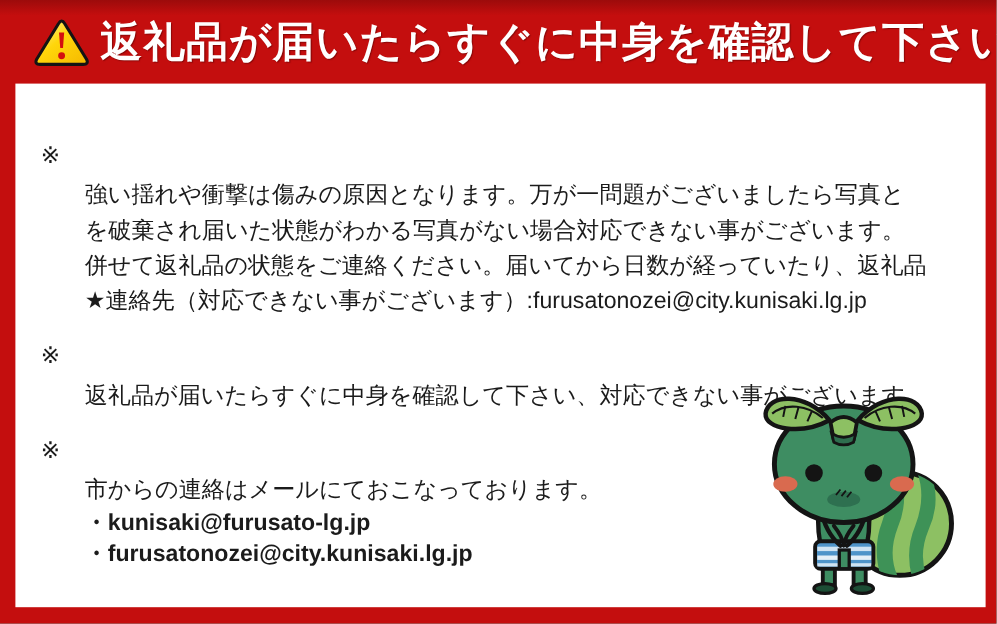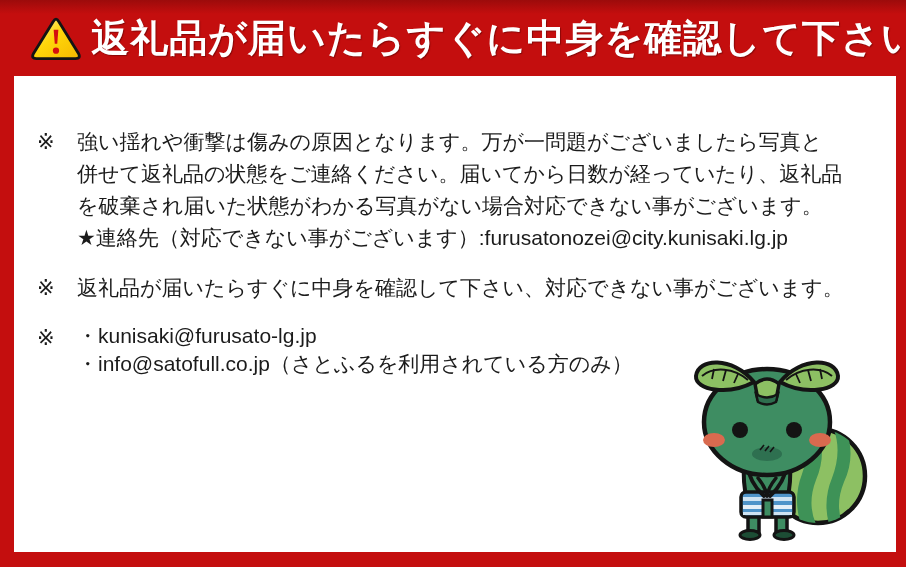--- a/index.html
+++ b/index.html
@@ -44,30 +44,31 @@
     display:flex;
     margin-bottom:18px;
   }
   .notice-marker{
     flex:0 0 auto;
     width:27px;
     margin-right:13px;
     font-size:21px;
     line-height:32px;
   }
-  .notice-lines{flex:1 1 auto;}
+  .notice-lines{flex:1 1 auto;margin-top:36px;}
   .line{
     font-size:21px;
     line-height:32px;
     white-space:nowrap;
   }
   .bullet-line{
     font-size:21px;
     line-height:28px;
     white-space:nowrap;
+    font-weight:bold;
   }
   
   .mascot{
     position:absolute;
     left:688px;top:360px;
     width:184px;height:184px;
   }
 </style>
 </head>
 <body>
@@ -89,38 +90,39 @@
     </svg>
     <div class="header-title">返礼品が届いたらすぐに中身を確認して下さい</div>
   </div>
 
   <div class="content">
 
     <div class="notice">
       <div class="notice-marker">※</div>
       <div class="notice-lines">
         <div class="line">強い揺れや衝撃は傷みの原因となります。万が一問題がございましたら写真と</div>
+        <div class="line">を破棄され届いた状態がわかる写真がない場合対応できない事がございます。</div>
         <div class="line">併せて返礼品の状態をご連絡ください。届いてから日数が経っていたり、返礼品</div>
-        <div class="line">を破棄され届いた状態がわかる写真がない場合対応できない事がございます。</div>
         <div class="line">★連絡先（対応できない事がございます）:furusatonozei@city.kunisaki.lg.jp</div>
       </div>
     </div>
 
     <div class="notice">
       <div class="notice-marker">※</div>
       <div class="notice-lines">
         <div class="line">返礼品が届いたらすぐに中身を確認して下さい、対応できない事がございます。</div>
       </div>
     </div>
 
     <div class="notice">
       <div class="notice-marker">※</div>
       <div class="notice-lines">
+        <div class="line">市からの連絡はメールにておこなっております。</div>
         <div class="bullet-line">・kunisaki@furusato-lg.jp</div>
-        <div class="bullet-line">・info@satofull.co.jp（さとふるを利用されている方のみ）</div>
+        <div class="bullet-line">・furusatonozei@city.kunisaki.lg.jp</div>
       </div>
     </div>
 
   </div>
 
   <svg class="mascot" viewBox="0 0 184 184">
     <defs>
       <clipPath id="melonClip">
           <circle cx="130" cy="116" r="47"></circle>
         </clipPath>

